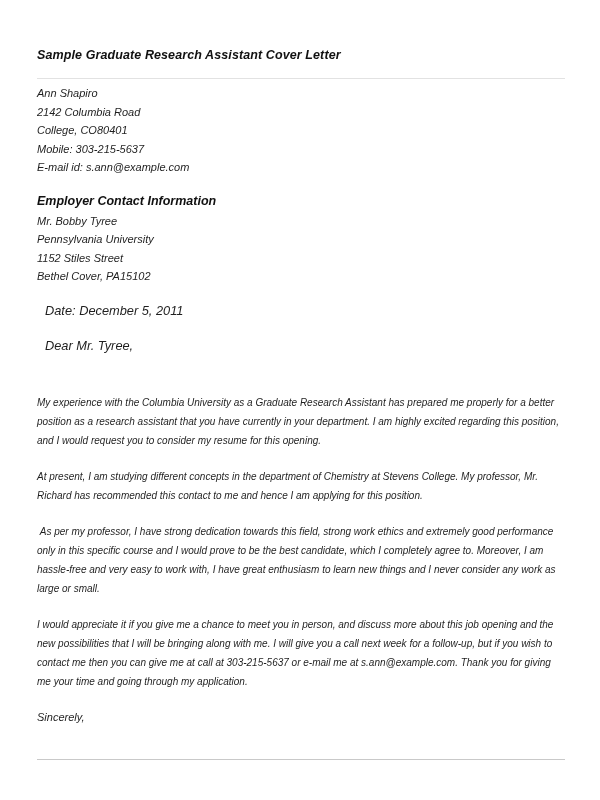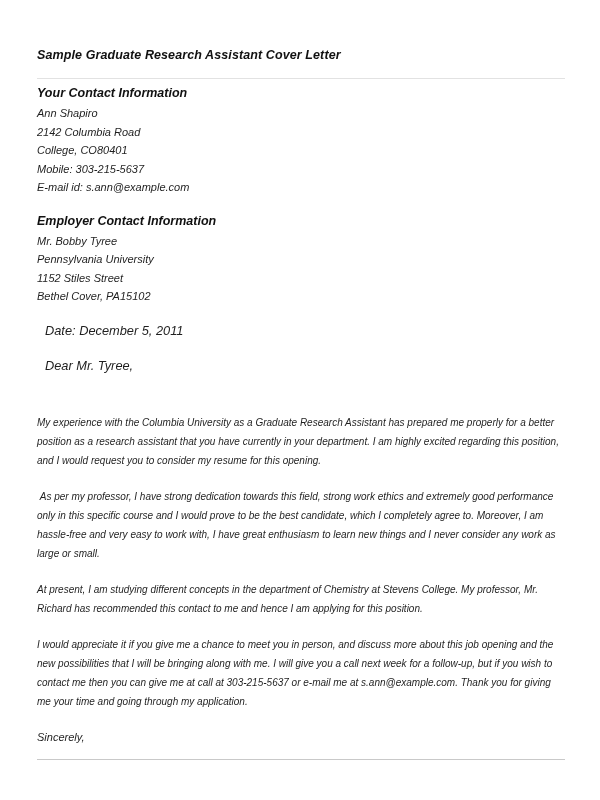--- a/index.html
+++ b/index.html
@@ -108,21 +108,20 @@
   <div class="rule-top"></div>
   <div class="rule-bottom"></div>
 
   <div class="content">
 
     <div class="doc-title">Sample Graduate Research Assistant Cover Letter</div>
 
     <div class="spacer-md"></div>
 
     <div class="block">
-      <div class="block-head">Your Contact Information</div>
       <div class="line">Ann Shapiro</div>
       <div class="line">2142 Columbia Road</div>
       <div class="line">College, CO80401</div>
       <div class="line">Mobile: 303-215-5637</div>
       <div class="line">E-mail id: s.ann@example.com</div>
     </div>
 
     <div class="block">
       <div class="block-head">Employer Contact Information</div>
       <div class="line">Mr. Bobby Tyree</div>
@@ -131,22 +130,22 @@
       <div class="line">Bethel Cover, PA15102</div>
     </div>
 
     <div class="single">Date: December 5, 2011</div>
 
     <div class="single">Dear Mr. Tyree,</div>
 
     <div class="spacer-md"></div>
 
     <p class="para">My experience with the Columbia University as a Graduate Research Assistant has prepared me properly for a better position as a research assistant that you have currently in your department. I am highly excited regarding this position, and I would request you to consider my resume for this opening.</p>
+    <p class="para">At present, I am studying different concepts in the department of Chemistry at Stevens College. My professor, Mr. Richard has recommended this contact to me and hence I am applying for this position.</p>
     <p class="para"> As per my professor, I have strong dedication towards this field, strong work ethics and extremely good performance only in this specific course and I would prove to be the best candidate, which I completely agree to. Moreover, I am hassle-free and very easy to work with, I have great enthusiasm to learn new things and I never consider any work as large or small.</p>
-    <p class="para">At present, I am studying different concepts in the department of Chemistry at Stevens College. My professor, Mr. Richard has recommended this contact to me and hence I am applying for this position.</p>
     <p class="para">I would appreciate it if you give me a chance to meet you in person, and discuss more about this job opening and the new possibilities that I will be bringing along with me. I will give you a call next week for a follow-up, but if you wish to contact me then you can give me at call at 303-215-5637 or e-mail me at s.ann@example.com. Thank you for giving me your time and going through my application.</p>
 
     <div class="sign-block">
       <div class="line">Sincerely,</div>
 
     </div>
 
   </div>
 </div>
 

